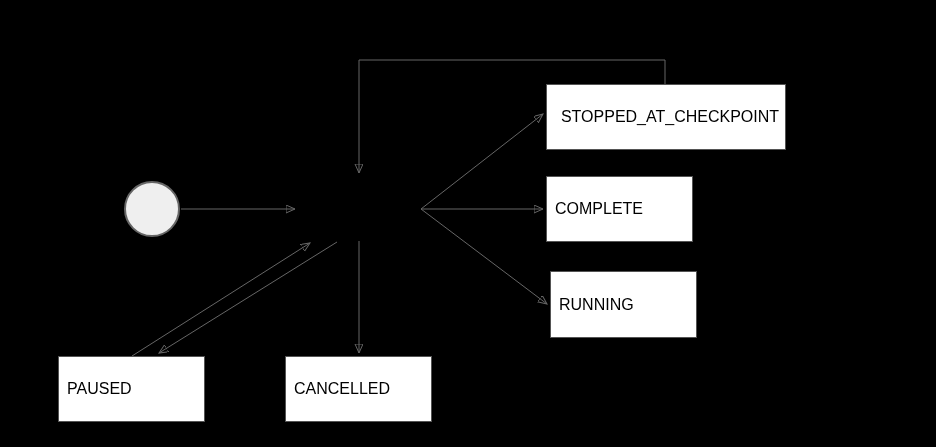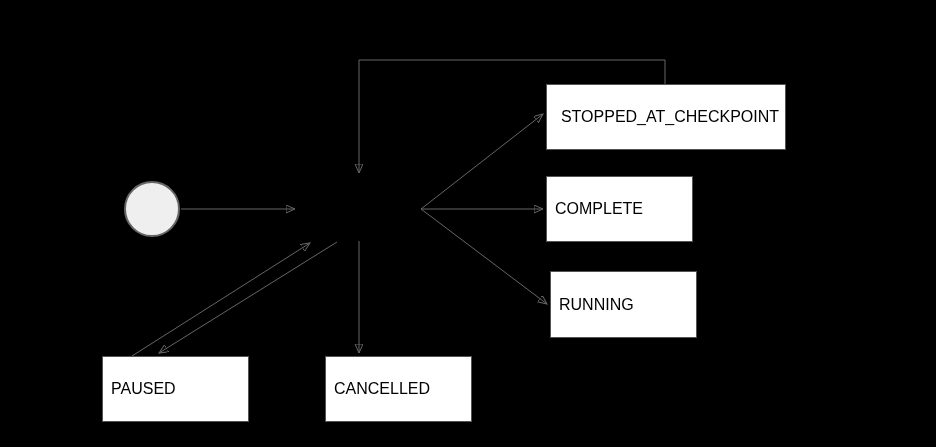--- a/index.html
+++ b/index.html
@@ -59,22 +59,22 @@
     height: 56px;
     border-radius: 50%;
     background: var(--start-fill);
     border: 2px solid var(--start-border);
   }
   
   .node-running   { left: 298px; top: 175px; width: 123px; height: 66px; }
   .node-stopped   { left: 546px; top:  84px; width: 240px; height: 66px; justify-content: center; }
   .node-complete  { left: 546px; top: 176px; width: 147px; height: 66px; text-align: right; }
   .node-failed    { left: 550px; top: 271px; width: 147px; height: 67px; }
-  .node-paused    { left:  58px; top: 356px; width: 147px; height: 66px; margin-left: 44px; }
-  .node-cancelled { left: 285px; top: 356px; width: 147px; height: 66px; margin-left: 40px; }
+  .node-paused    { left:  58px; top: 356px; width: 147px; height: 66px; }
+  .node-cancelled { left: 285px; top: 356px; width: 147px; height: 66px; }
 </style>
 </head>
 <body>
 
 <div class="stage">
 
   <svg class="edges" viewBox="0 0 936 447" xmlns="http://www.w3.org/2000/svg">
     <defs>
       <marker id="arrow" markerWidth="10" markerHeight="9" refX="9" refY="4" orient="auto" markerUnits="userSpaceOnUse">
         <path class="arrow-head" d="M0,0 L9,4 L0,8 Z" stroke="none"></path>

